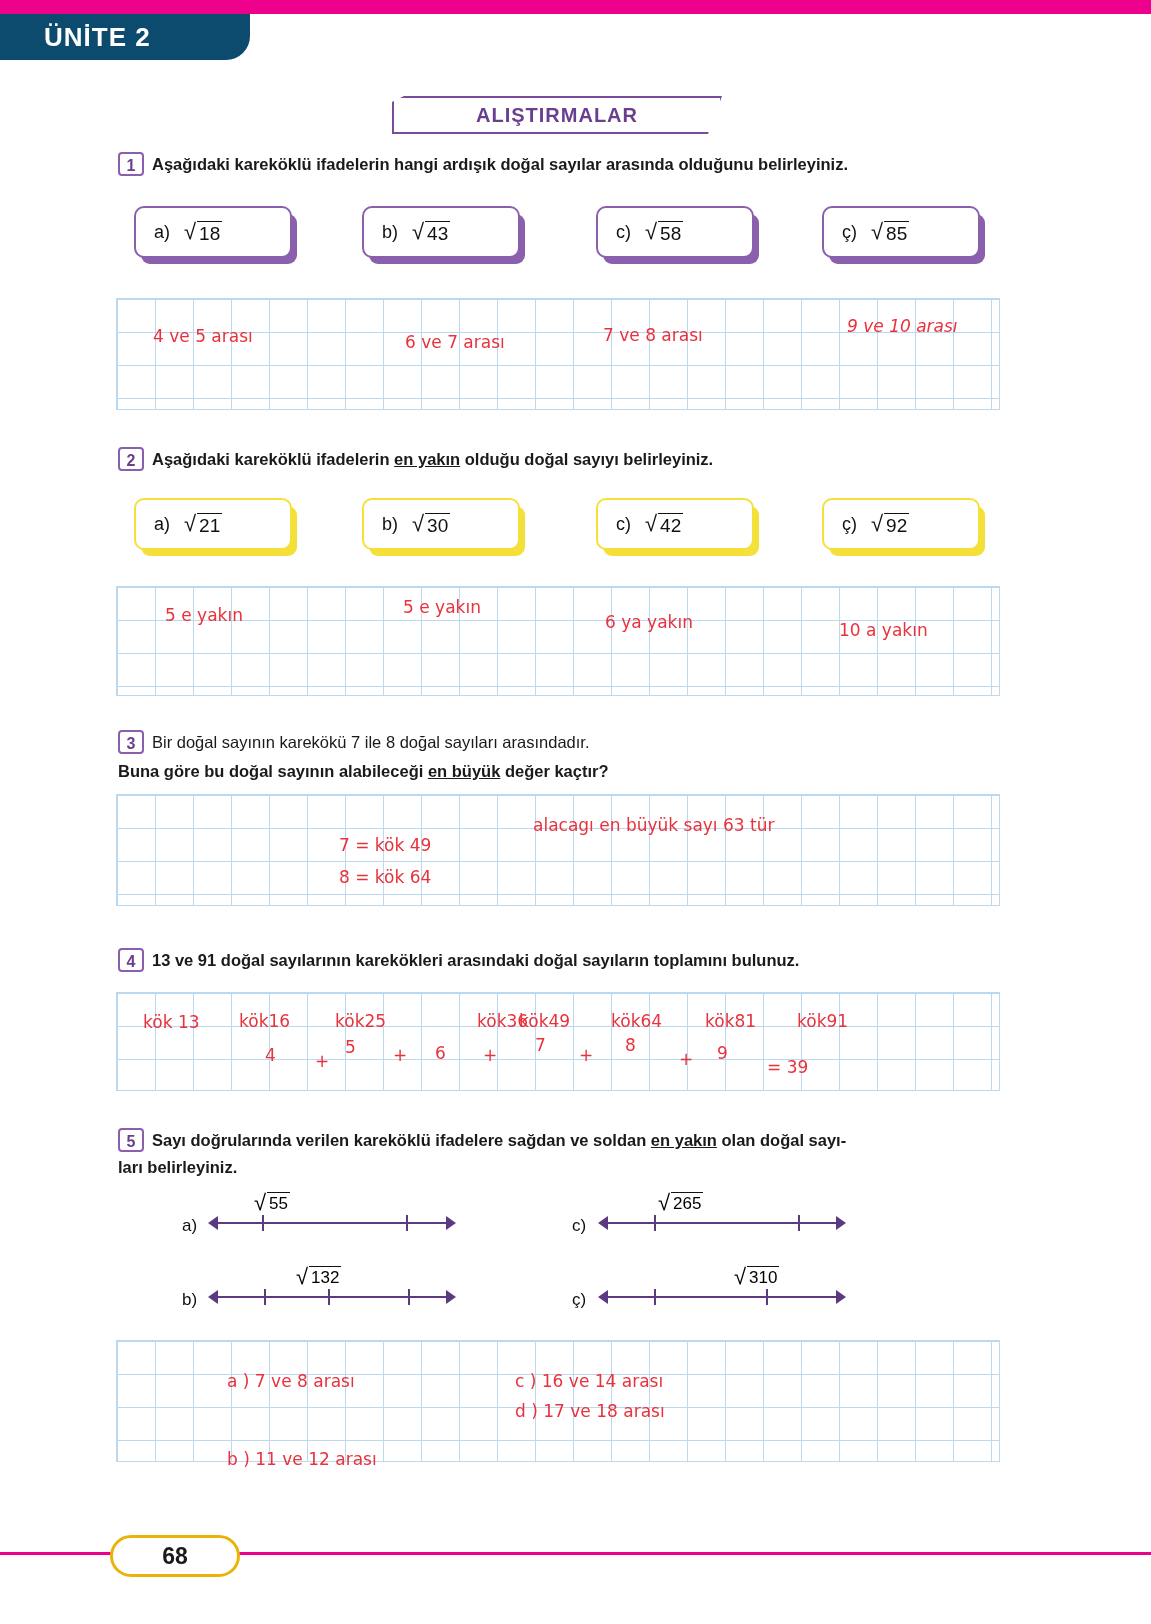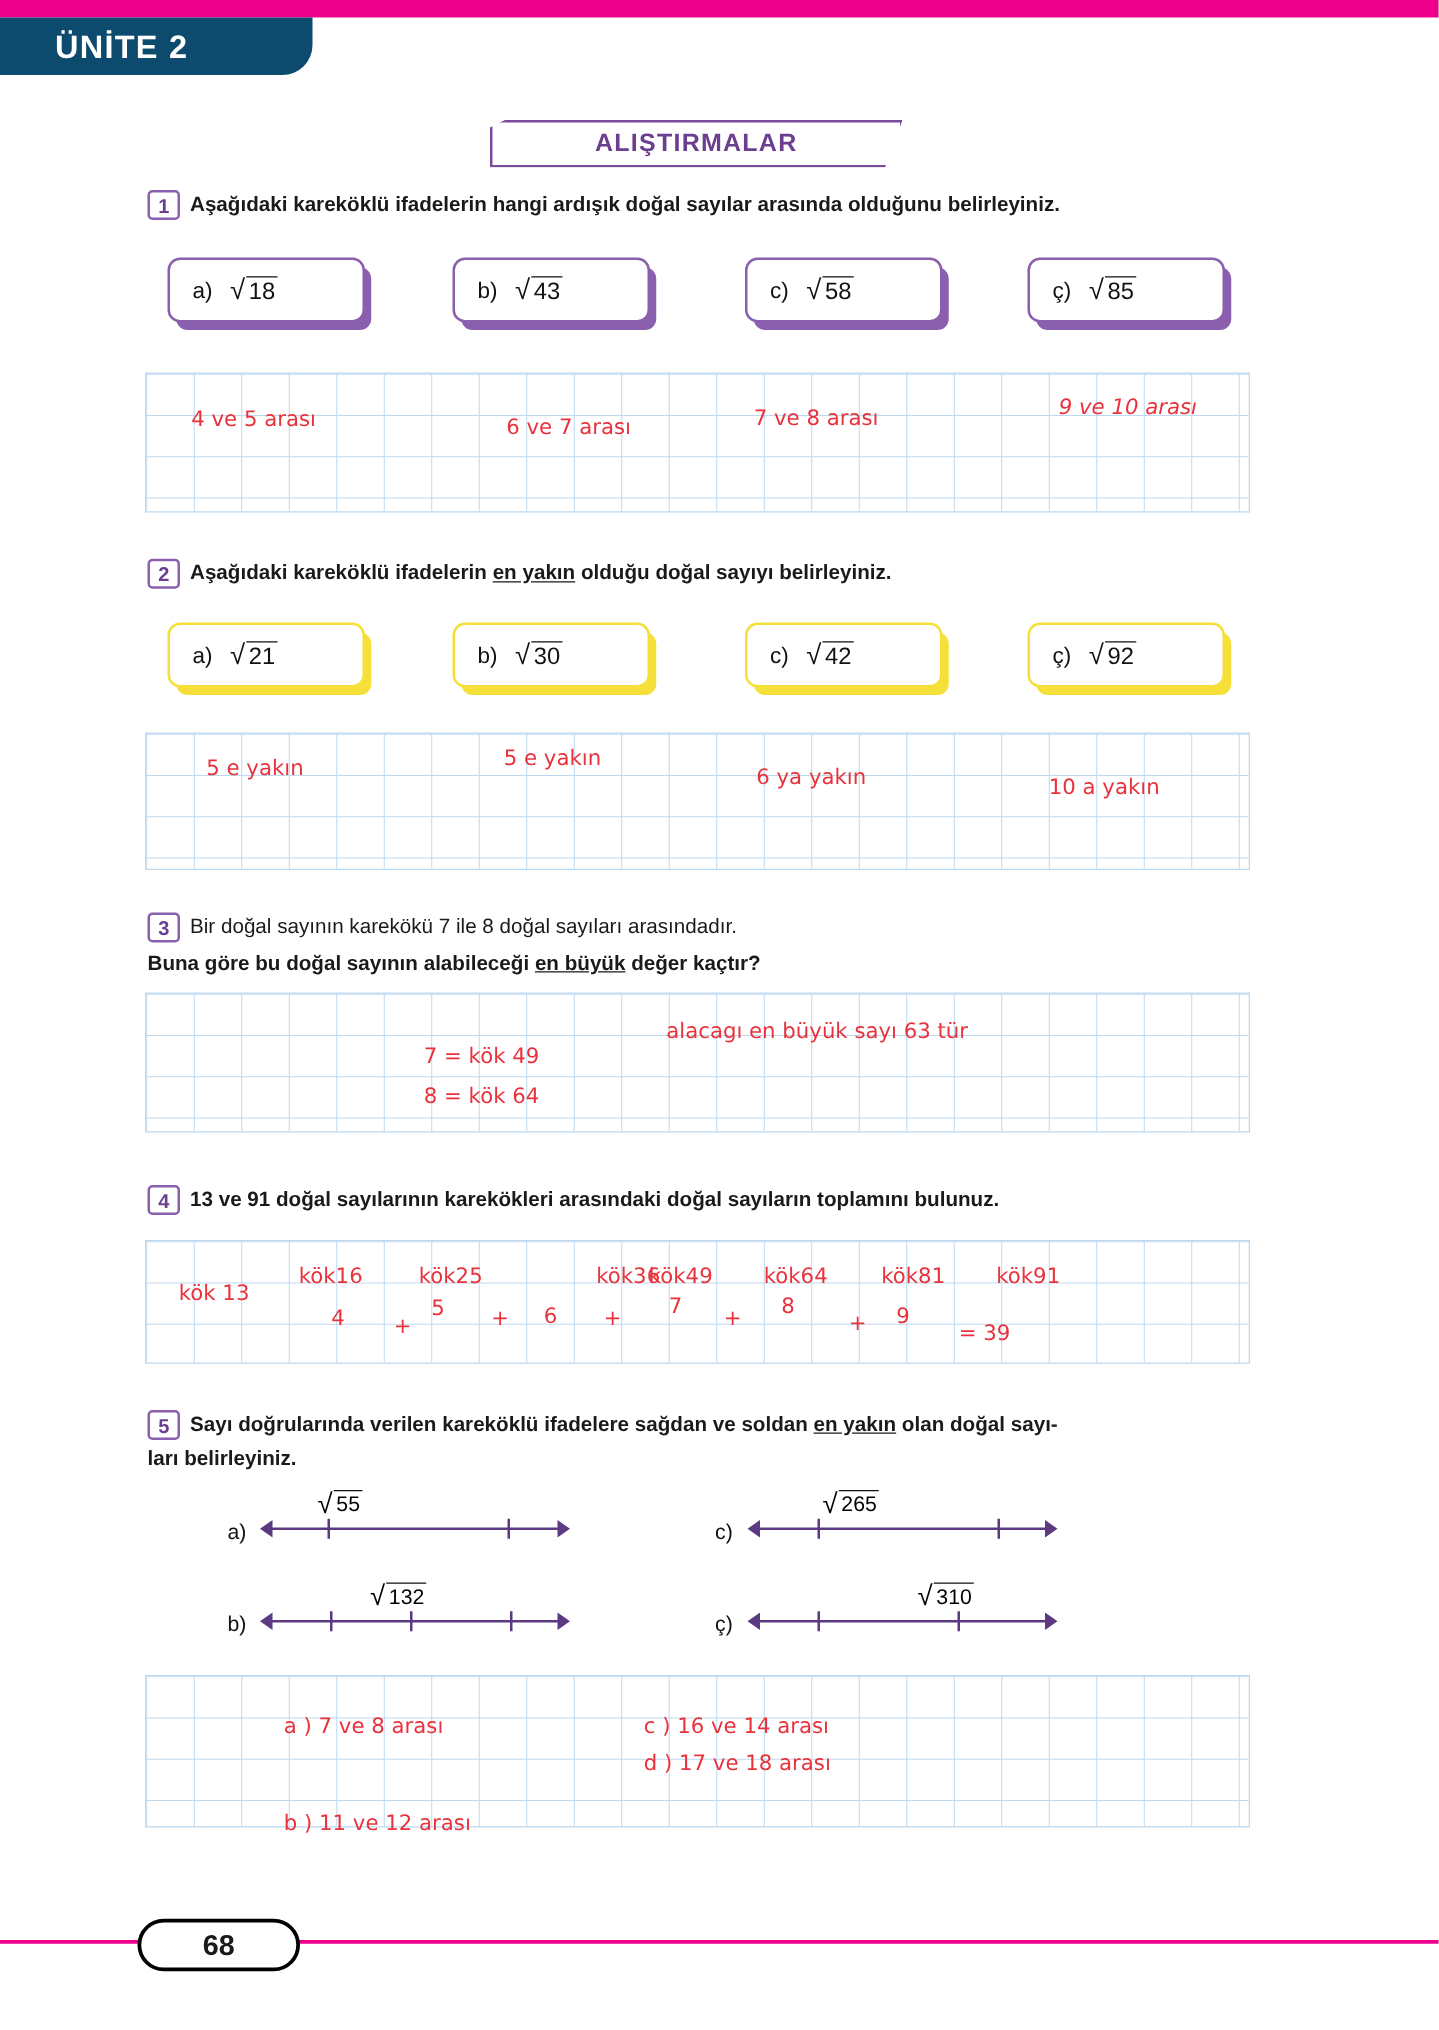--- a/index.html
+++ b/index.html
@@ -196,21 +196,21 @@
     width: 1151px;
     height: 3px;
     background: #ec008c;
   }
   .page-num {
     position: absolute;
     left: 110px;
     top: 1535px;
     width: 130px;
     height: 42px;
-    border: 3px solid #000000;
+    border: 3px solid #eab308;
     border-radius: 21px;
     background: #ffffff;
     display: flex;
     align-items: center;
     justify-content: center;
     font-size: 23px;
     font-weight: bold;
     color: #1a1a1a;
     box-sizing: border-box;
   }
@@ -320,21 +320,21 @@
   <div class="hand" style="top:40px; left:222px;">7 = kök 49</div>
   <div class="hand" style="top:72px; left:222px;">8 = kök 64</div>
   <div class="hand" style="top:20px; left:416px;">alacagı en büyük sayı 63 tür</div>
 </div>
 
 <div class="q-row" style="top:948px; left:118px; width:950px;">
   <span class="q-num">4</span><span class="q-text">13 ve 91 doğal sayılarının karekökleri arasındaki doğal sayıların toplamını bulunuz.</span>
 </div>
 
 <div class="grid" style="top:992px; left:116px; width:884px; height:99px;">
-  <div class="hand" style="top:32px; left:26px;">kök 13</div>
+  <div class="hand" style="top:19px; left:26px;">kök 13</div>
   <div class="hand" style="top:18px; left:122px;">kök16</div>
   <div class="hand" style="top:18px; left:218px;">kök25</div>
   <div class="hand" style="top:18px; left:332px;margin-left:28px;">kök36</div>
   <div class="hand" style="top:18px; left:402px;">kök49</div>
   <div class="hand" style="top:18px; left:494px;">kök64</div>
   <div class="hand" style="top:18px; left:588px;">kök81</div>
   <div class="hand" style="top:18px; left:680px;">kök91</div>
 
   <div class="hand" style="top:52px; left:148px;">4</div>
   <div class="hand" style="top:58px; left:198px;">+</div>

